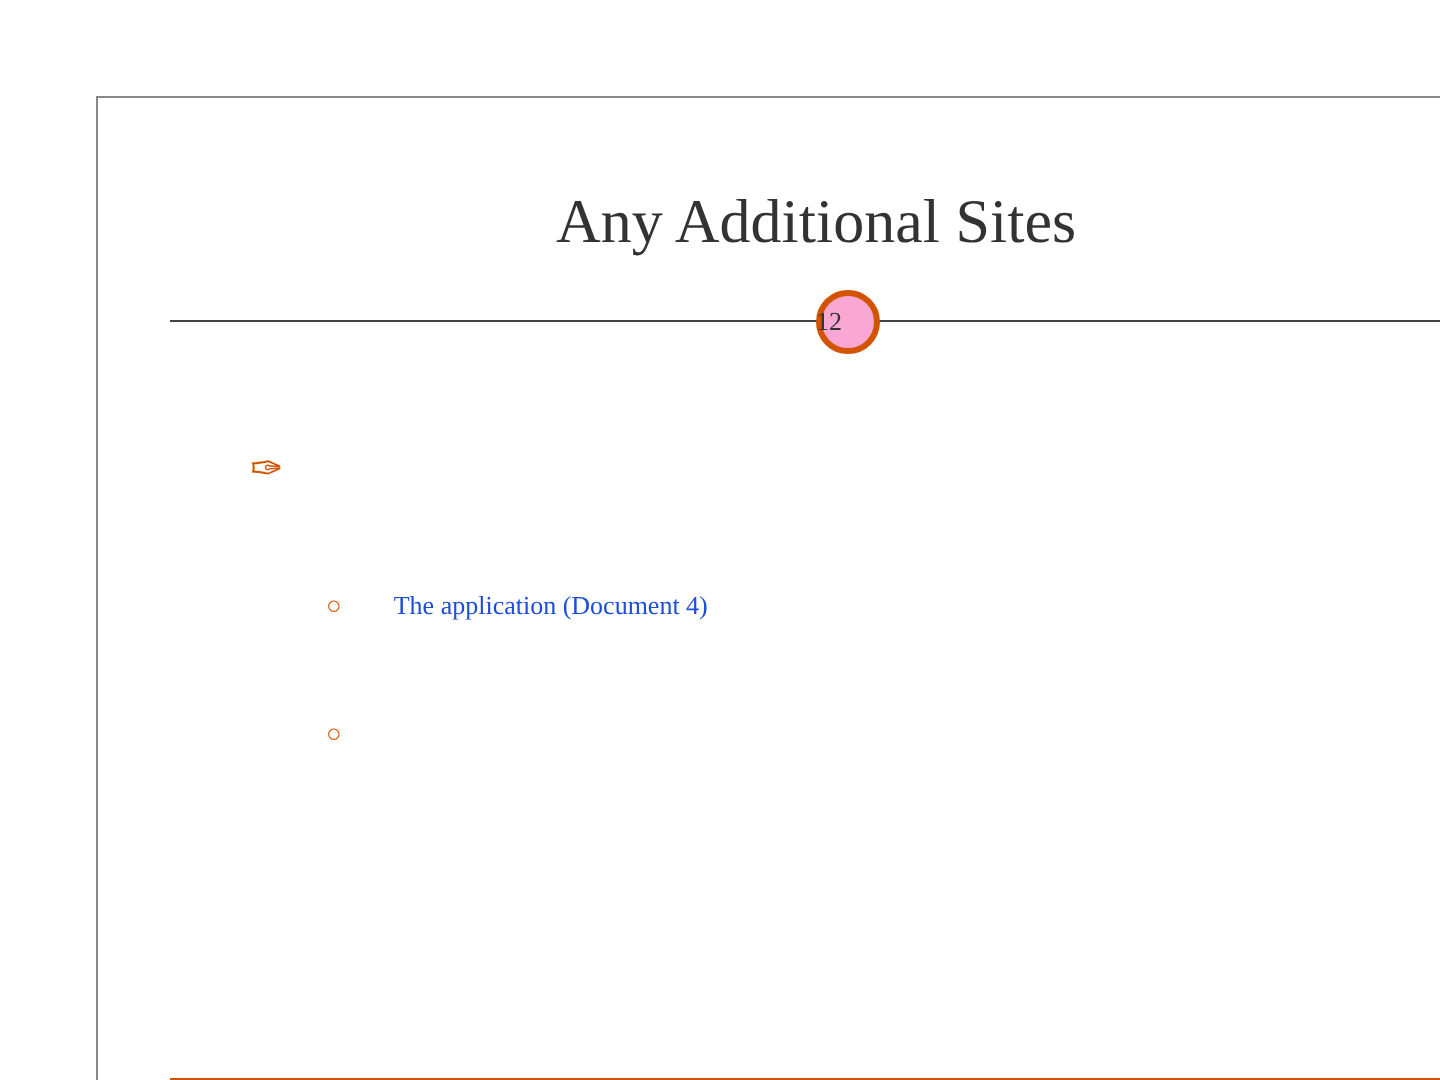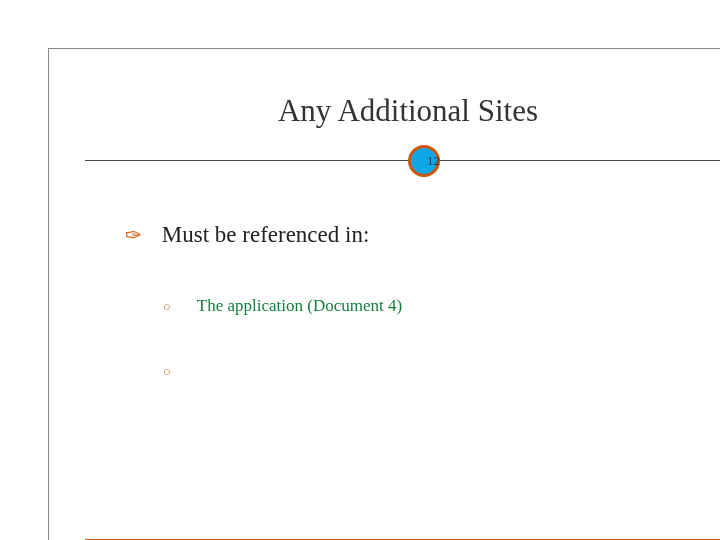--- a/index.html
+++ b/index.html
@@ -38,24 +38,24 @@
     }
     .page-badge {
       position: absolute;
       top: 80px;
       left: 50%;
       transform: translateX(-50%);
       width: 32px;
       height: 32px;
       border-radius: 50%;
       border: 3px solid #d35400;
-      background: #0ea5e9;
+      background: #f9a8d4;
       display: flex;
       align-items: center;
-      justify-content: flex-start;
+      justify-content: flex-end;
       font-size: 13px;
       color: #333;
       z-index: 2;
     }
     .content {
       position: absolute;
       top: 125px;
       left: 28px;
       right: 28px;
     }
@@ -82,22 +82,22 @@
       display: flex;
       align-items: baseline;
       margin-bottom: 4px;
     }
     .sub-bullet-icon {
       color: #d35400;
       font-size: 13px;
       margin-right: 10px;
     }
     .sub-bullet-text {
-      font-size: 17px;
-      color: #15803d;
+      font-size: 13px;
+      color: #1d4ed8;
     }
     .bottom-bar {
       position: absolute;
       bottom: 18px;
       left: 20px;
       right: 20px;
       height: 14px;
       background: #d35400;
     }
   </style>
@@ -109,21 +109,20 @@
 
   <div class="divider-line"></div>
 
   <div class="page-badge">
     <span>12</span>
   </div>
 
   <div class="content">
     <div class="main-bullet">
       <span class="main-bullet-icon">✑</span>
-      <span class="main-bullet-text">Must be referenced in:</span>
     </div>
     <div class="sub-bullets">
       <div class="sub-bullet">
         <span class="sub-bullet-icon">○</span>
         <span class="sub-bullet-text">The application (Document 4)</span>
       </div>
       <div class="sub-bullet">
         <span class="sub-bullet-icon">○</span>
       </div>
     </div>

